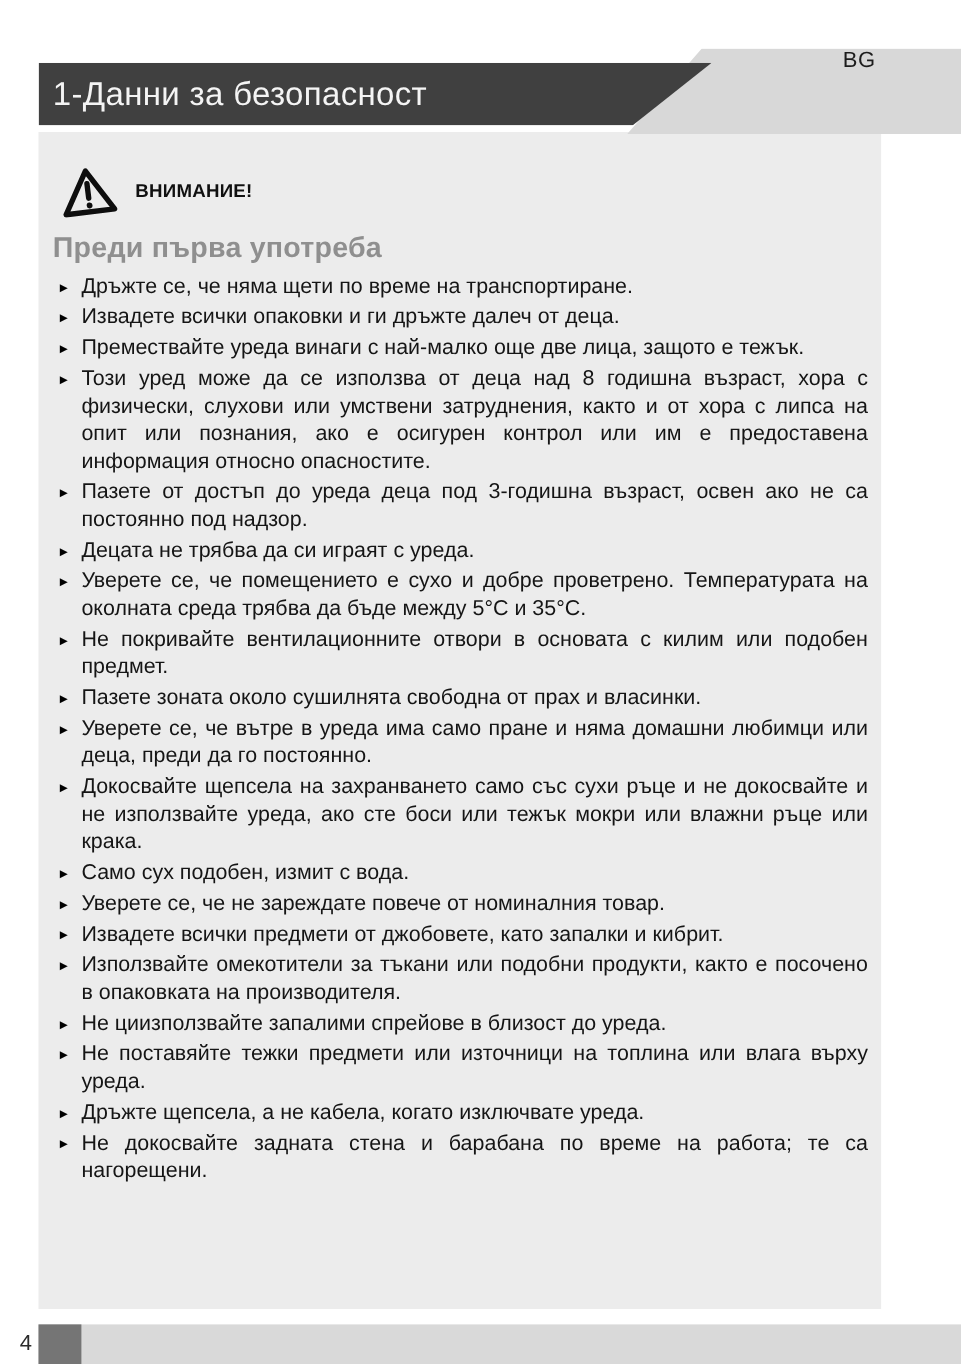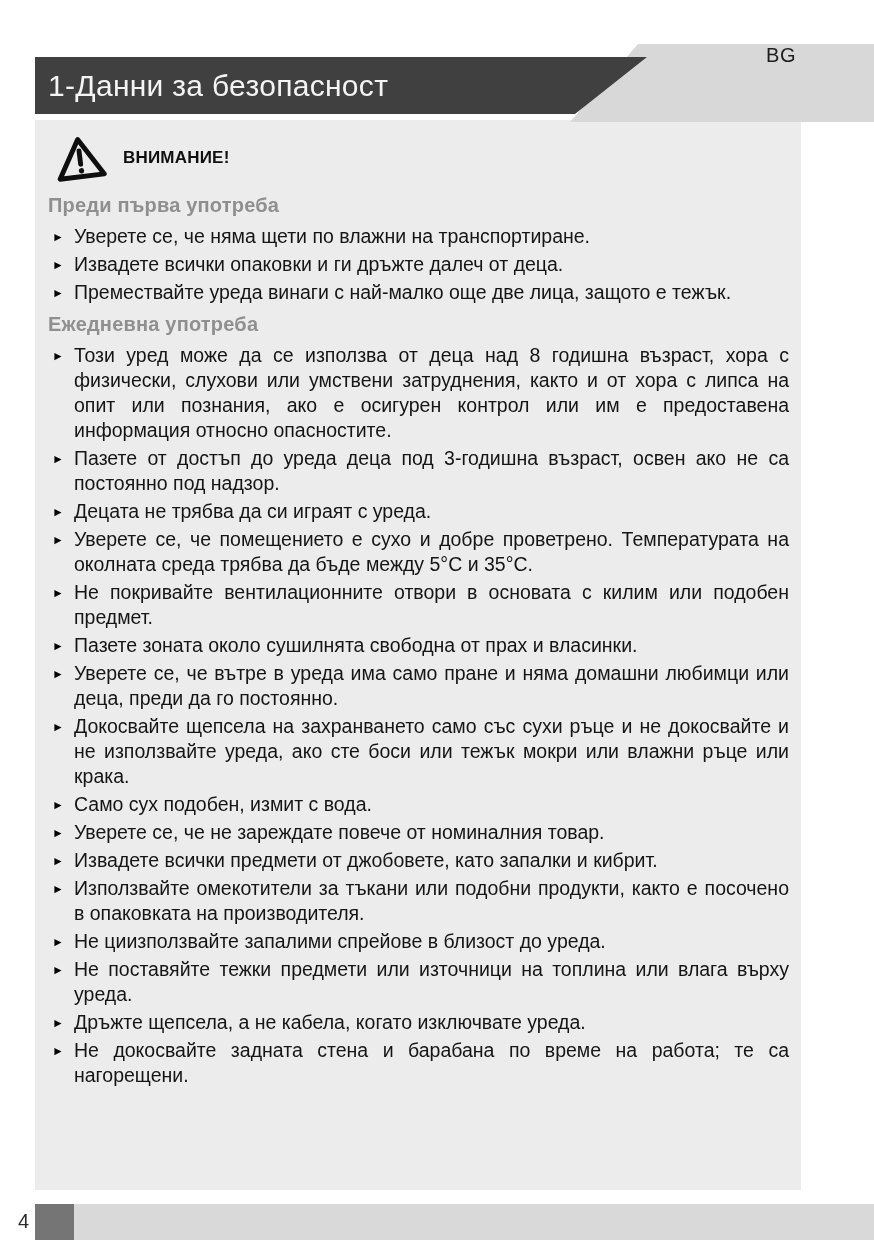--- a/index.html
+++ b/index.html
@@ -35,31 +35,31 @@
   }
   .page-title {
     color:#f4f4f4; font-size:30px; font-weight:normal;
     padding-left:13px; letter-spacing:0.3px; white-space:nowrap;
   }
 
   
   .content {
     position:absolute; top:120px; left:35px; width:766px; height:1070px;
     background:#ececec;
-    padding:8px 12px 0 10px;
+    padding:24px 12px 0 10px;
   }
   .warning-row {
     display:flex; align-items:center; gap:16px;
     padding:8px 0 6px 8px; height:58px;
   }
   .warn-icon { width:54px; height:48px; flex:0 0 54px; }
   .warn-text { font-weight:bold; font-size:17px; color:#101010; letter-spacing:0.2px; }
 
   .section-heading {
-    font-size:20px; font-weight:bold; color:#8f8f8f;
+    font-size:26px; font-weight:bold; color:#8f8f8f;
     margin:8px 0 7px 3px; letter-spacing:0.2px;
   }
   ul.items { list-style:none; }
   .item { display:flex; margin:0 0 3px 0; }
   .bullet {
     flex:0 0 22px; margin-left:7px; padding-top:5px;
     font-size:12px; line-height:16px; color:#000;
   }
   .item-text {
     flex:1; font-size:19.5px; line-height:25px; color:#151515;
@@ -105,33 +105,32 @@
         </svg>
       </span>
       <span class="warn-text">ВНИМАНИЕ!</span>
     </div>
 
     <h2 class="section-heading">Преди първа употреба</h2>
 
     <ul class="items">
       <li class="item">
         <span class="bullet">►</span>
-        <span class="item-text">Уверете се, че няма щети по влажни на транспортиране.</span>
+        <span class="item-text">Дръжте се, че няма щети по време на транспортиране.</span>
       </li>
       <li class="item">
         <span class="bullet">►</span>
         <span class="item-text">Извадете всички опаковки и ги дръжте далеч от деца.</span>
       </li>
       <li class="item">
         <span class="bullet">►</span>
         <span class="item-text">Премествайте уреда винаги с най-малко още две лица, защото е тежък.</span>
       </li>
     </ul>
 
-    <h2 class="section-heading">Ежедневна употреба</h2>
 
     <ul class="items">
       <li class="item">
         <span class="bullet">►</span>
         <span class="item-text">Този уред може да се използва от деца над 8 годишна възраст, хора с физически, слухови или умствени затруднения, както и от хора с липса на опит или познания, ако е осигурен контрол или им е предоставена информация относно опасностите.</span>
       </li>
       <li class="item">
         <span class="bullet">►</span>
         <span class="item-text">Пазете от достъп до уреда деца под 3-годишна възраст, освен ако не са постоянно под надзор.</span>
       </li>

